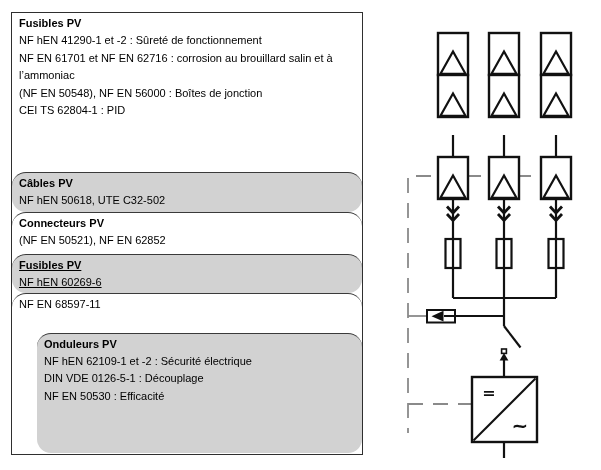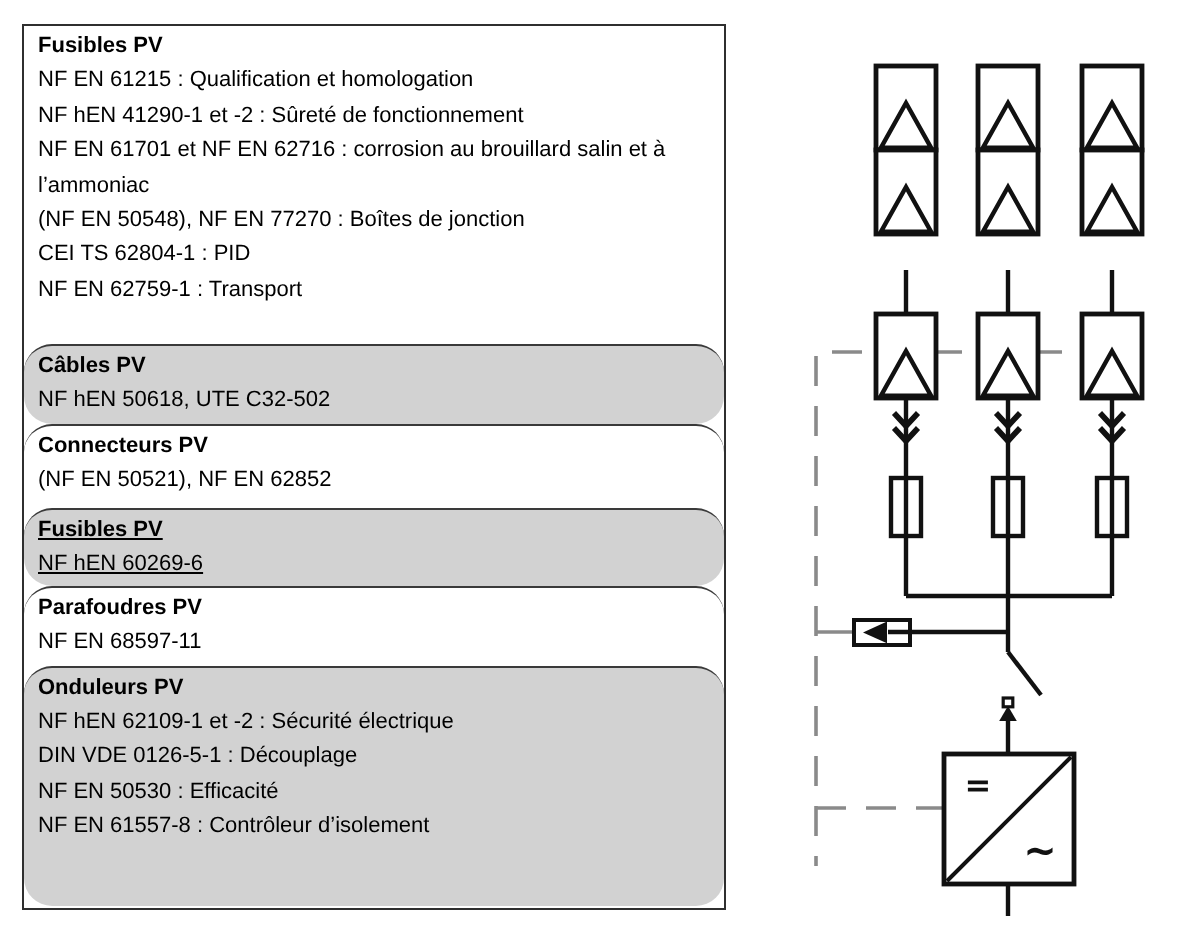--- a/index.html
+++ b/index.html
@@ -15,37 +15,35 @@
     box-sizing:border-box;padding:2px 6px 0 7px;overflow:hidden;
     font-size:11px;line-height:17.4px;color:#000;background:#fff;
   }
   .section.shaded{background:#d2d2d2;}
   .section + .section{border-top:1.5px solid #3a3a3a;border-radius:14px;}
   #standards-table .section:nth-child(1){height:158.5px;}
   #standards-table .section:nth-child(2){height:40px;}
   #standards-table .section:nth-child(3){height:42px;}
   #standards-table .section:nth-child(4){height:39px;text-decoration:underline;}
   #standards-table .section:nth-child(5){height:40px;}
-  #standards-table .section:nth-child(6){height:120.5px;}
+  #standards-table .section:nth-child(6){height:120.5px;margin-left:25px;}
   .sec-title{font-weight:bold;}
   #diagram-svg{position:absolute;left:0;top:0;}
 </style>
 </head>
 <body>
 
 <div id="standards-table">
   <div class="section">
     <div class="sec-title">Fusibles PV</div>
     <div class="sec-lines">
-        <div class="std-line">NF EN 61215 : Qualification et homologation</div>
         <div class="std-line">NF hEN 41290-1 et -2 : Sûreté de fonctionnement</div>
         <div class="std-line">NF EN 61701 et NF EN 62716 : corrosion au brouillard salin et à l’ammoniac</div>
-        <div class="std-line">(NF EN 50548), NF EN 77270 : Boîtes de jonction</div>
+        <div class="std-line">(NF EN 50548), NF EN 56000 : Boîtes de jonction</div>
         <div class="std-line">CEI TS 62804-1 : PID</div>
-        <div class="std-line">NF EN 62759-1 : Transport</div>
       </div>
   </div>
 
   <div class="section shaded">
     <div class="sec-title">Câbles PV</div>
     <div class="sec-lines">
         <div class="std-line">NF hEN 50618, UTE C32-502</div>
       </div>
   </div>
 
@@ -57,33 +55,31 @@
   </div>
 
   <div class="section shaded">
     <div class="sec-title">Fusibles PV</div>
     <div class="sec-lines">
         <div class="std-line">NF hEN 60269-6</div>
       </div>
   </div>
 
   <div class="section">
-    <div class="sec-title">Parafoudres PV</div>
     <div class="sec-lines">
         <div class="std-line">NF EN 68597-11</div>
       </div>
   </div>
 
   <div class="section shaded">
     <div class="sec-title">Onduleurs PV</div>
     <div class="sec-lines">
         <div class="std-line">NF hEN 62109-1 et -2 : Sécurité électrique</div>
         <div class="std-line">DIN VDE 0126-5-1 : Découplage</div>
         <div class="std-line">NF EN 50530 : Efficacité</div>
-        <div class="std-line">NF EN 61557-8 : Contrôleur d’isolement</div>
       </div>
   </div>
 </div>
 
 <svg id="diagram-svg" width="601" height="470" viewBox="0 0 601 470">
   <defs>
     <g id="pv-module-unit">
       <rect x="-15" y="0" width="30" height="42" fill="#ffffff" stroke="#111111" stroke-width="2.4"></rect>
       <path d="M -12.5 40.8 L 0 18.5 L 12.5 40.8 Z" fill="#ffffff" stroke="#111111" stroke-width="2.2" stroke-linejoin="miter"></path>
     </g>

